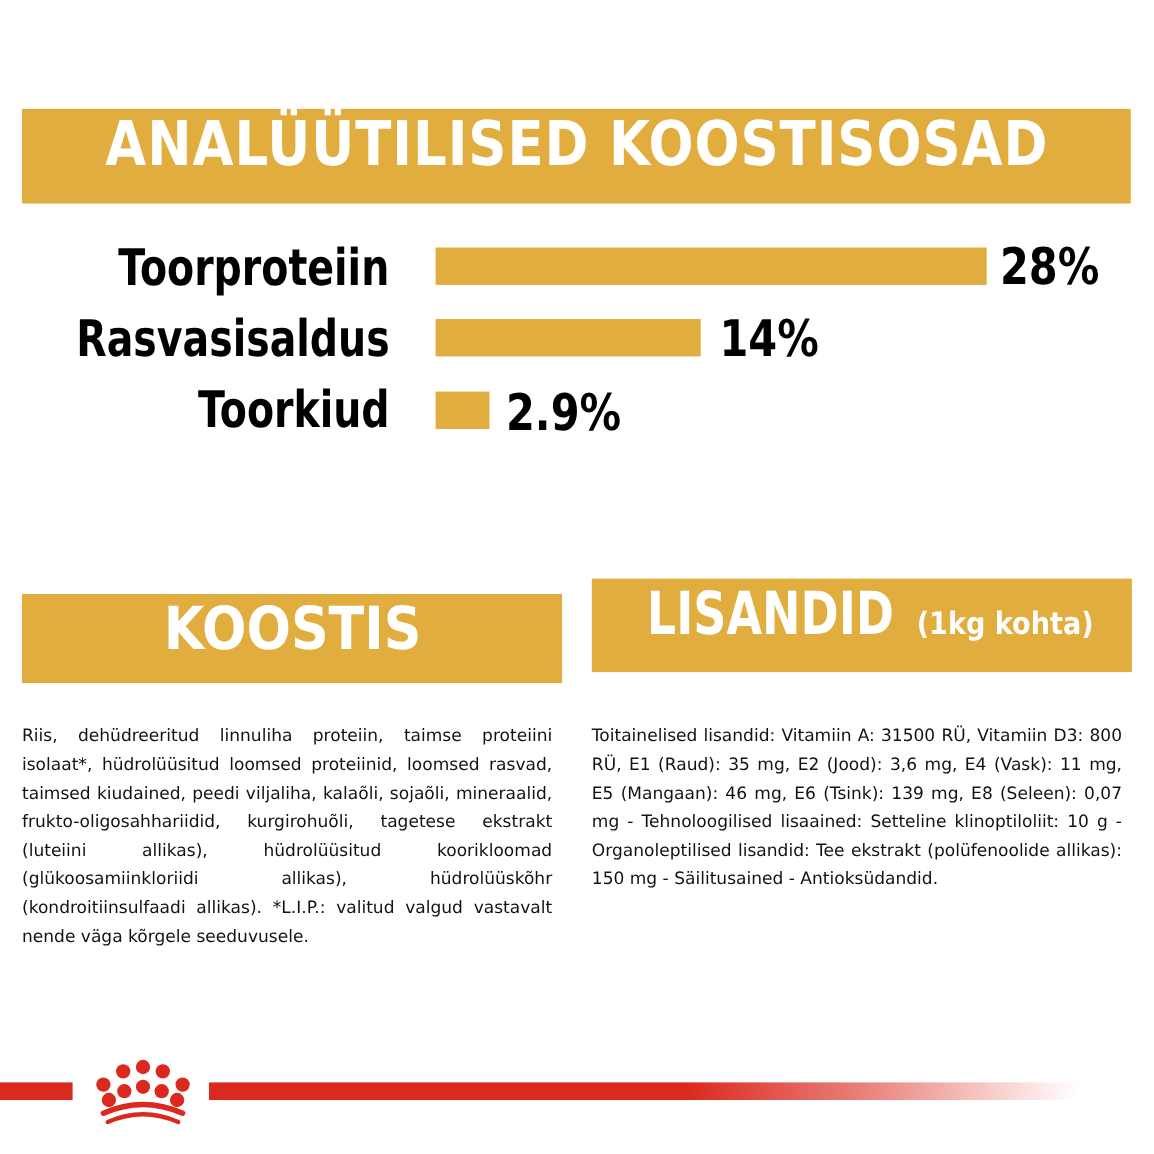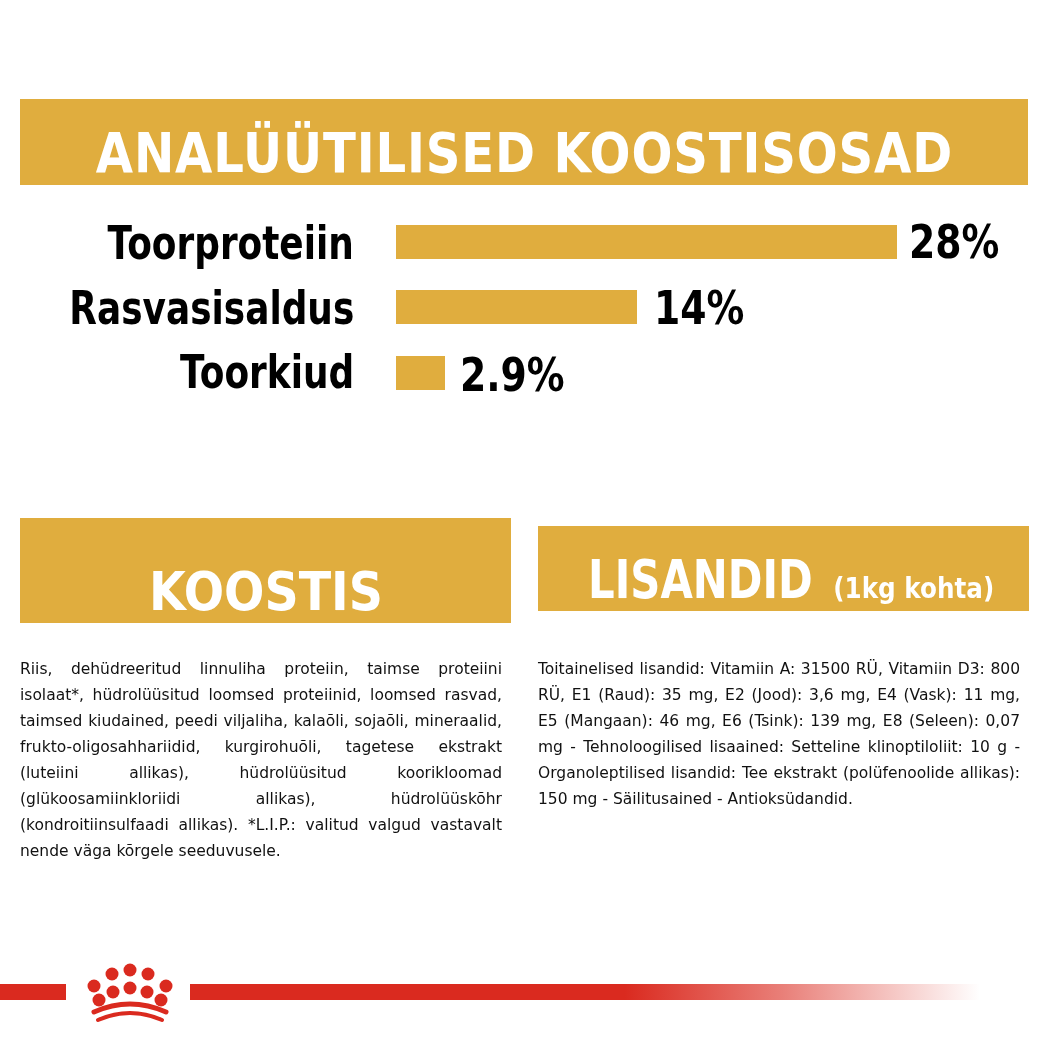--- a/index.html
+++ b/index.html
@@ -1,23 +1,23 @@
 <!DOCTYPE html>
 <html><head>
 <meta charset="utf-8">
 <style>
   html, body { margin:0; padding:0; background:#ffffff; }
   body { width:1049px; height:1049px; position:relative; overflow:hidden; font-family:"DejaVu Sans", sans-serif; color:#000; }
-  .banner { position:absolute; background:#e0ad3e; color:#fff; font-family:"DejaVu Sans", sans-serif; font-weight:bold; display:flex; align-items:flex-end; justify-content:center; }
+  .banner { position:absolute; background:#e0ad3e; color:#fff; font-family:"DejaVu Sans", sans-serif; font-weight:bold; display:flex; align-items:flex-start; justify-content:center; }
   #top-banner { left:20px; top:99px; width:1008px; height:86px; font-size:56px; letter-spacing:1px; }
   #top-banner span { transform:scaleX(0.86); display:inline-block; white-space:nowrap; }
   .row-label { position:absolute; right:695px; font-family:"DejaVu Sans", sans-serif; font-weight:bold; font-size:46px; white-space:nowrap; transform-origin:right center; transform:scaleX(0.78); line-height:1; }
   .bar { position:absolute; left:396px; height:34px; background:#e0ad3e; }
   .bar-value { position:absolute; font-family:"DejaVu Sans", sans-serif; font-weight:bold; font-size:46px; white-space:nowrap; transform-origin:left center; transform:scaleX(0.82); line-height:1; }
-  #koostis-banner { left:20px; top:518px; width:491px; height:105px; font-size:54px; }
+  #koostis-banner { left:20px; top:540px; width:491px; height:81px; font-size:54px; }
   #lisandid-banner { left:538px; top:526px; width:491px; height:85px; font-size:54px; }
   #koostis-banner span, #lisandid-banner span { display:inline-block; transform:scaleX(0.88); white-space:nowrap; }
   #lisandid-banner small { font-size:28px; margin-left:6px; }
   .body-text { position:absolute; font-family:"DejaVu Sans", sans-serif; font-size:15.5px; line-height:26px; text-align:justify; color:#111;margin-top:38px; }
   #koostis-text { left:20px; top:618px; width:482px; }
   #lisandid-text { left:538px; top:618px; width:482px; }
   .footer-line { position:absolute; top:984px; height:16px; }
   #footer-line-left { left:0; width:66px; background:#da2a1f; }
   #footer-line-right { left:190px; width:790px; background:linear-gradient(to right, #da2a1f 0%, #da2a1f 55%, rgba(218,42,31,0.6) 75%, rgba(218,42,31,0) 100%); }
   #crown { position:absolute; left:72px; top:958px; width:116px; height:66px; }

